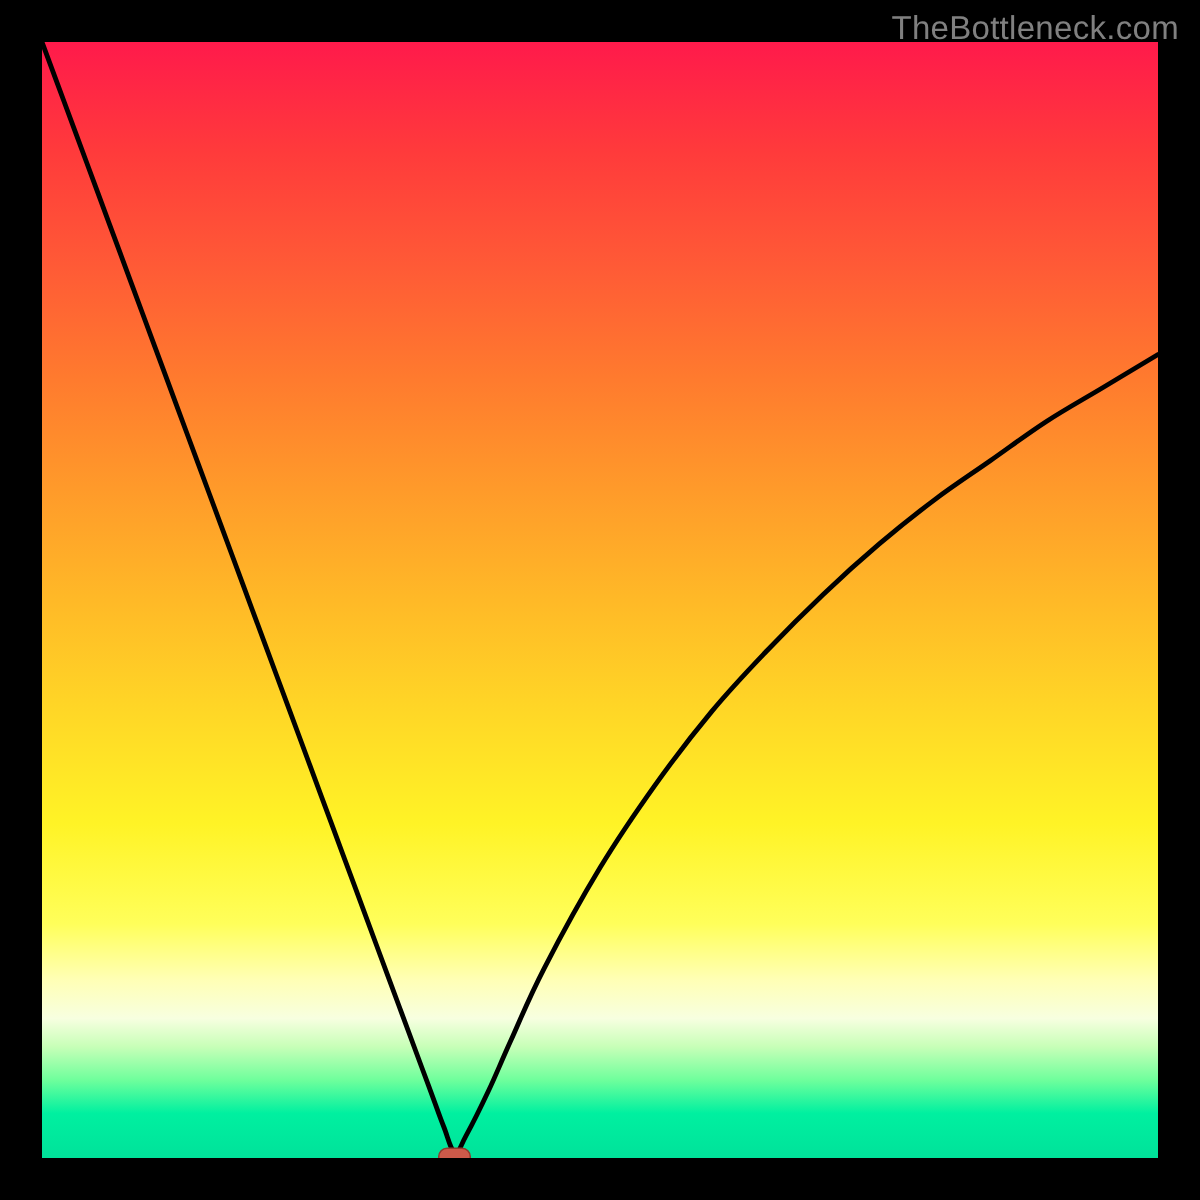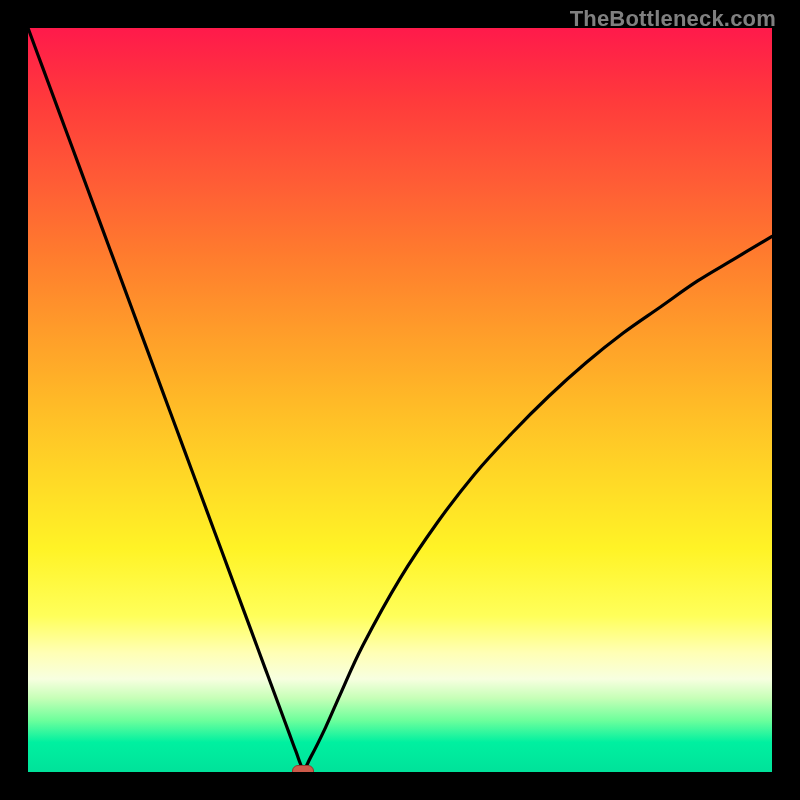--- a/index.html
+++ b/index.html
@@ -62,25 +62,25 @@
     width: 20px;
     height: 12px;
     border-radius: 6px;
     background: #cc5a4a;
     border: 1px solid #8f3a2e;
     transform: translate(-50%, -50%);
   }
   .watermark {
     position: absolute;
     top: 6px;
-    right: 24px;
+    right: 14px;
     color: #808080;
     font-size: 22px;
     letter-spacing: 0.2px;
-    font-weight: 700;
+    font-weight: 400;
   }
 </style>
 </head>
 <body>
 
 <div class="frame">
 
   <div class="plot-area">
     <div class="grad"></div>
     <svg class="curve-svg" viewBox="0 0 744 744" preserveAspectRatio="none">

